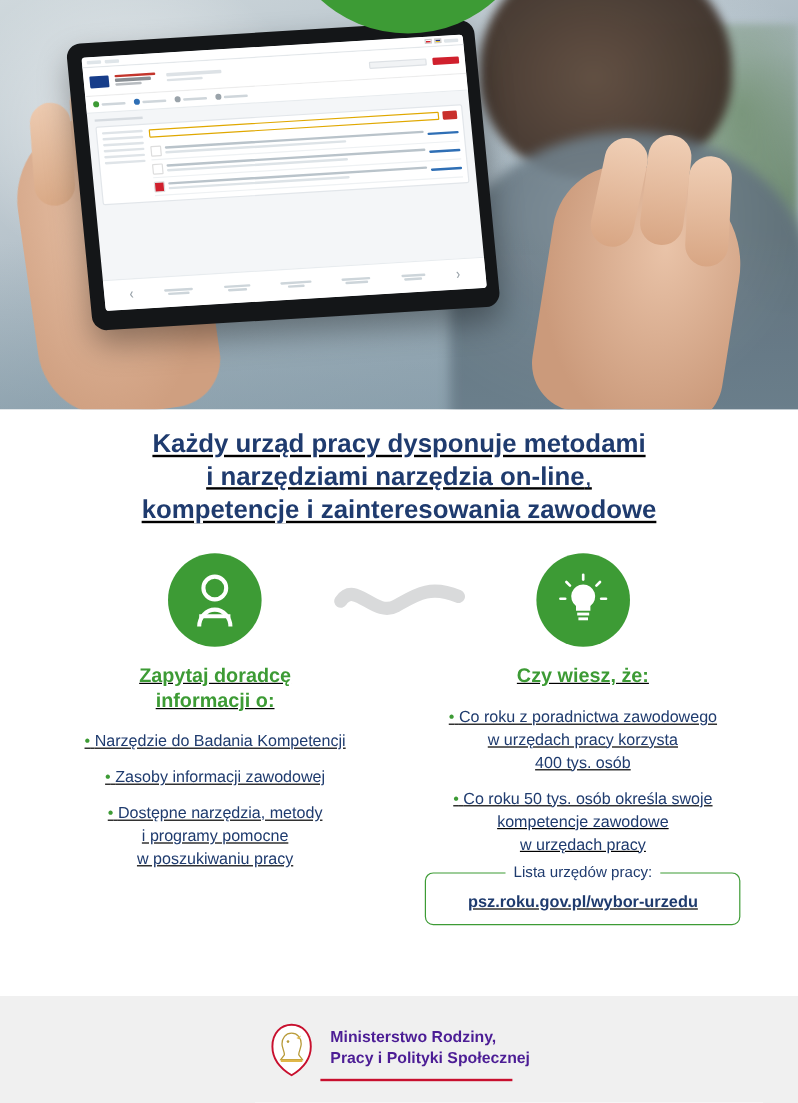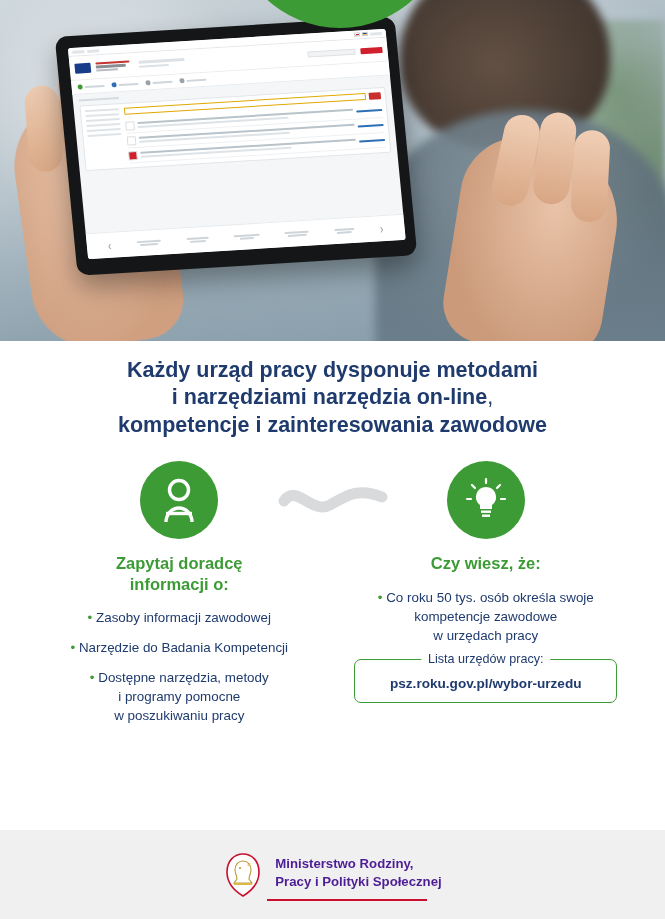--- a/index.html
+++ b/index.html
@@ -6,20 +6,21 @@
   html, body {
     width: 665px; height: 919px;
     font-family: "Liberation Sans", sans-serif;
     background: #ffffff;
     overflow: hidden;
   }
   .poster {
     position: relative;
     width: 665px; height: 919px;
     background: #ffffff;
+    text-decoration: underline;
   }
 
   
   .photo {
     position: relative;
     width: 665px; height: 341px;
     overflow: hidden;
     background: linear-gradient(160deg, #cfd8dc 0%, #b8c4cc 35%, #9fb0ba 60%, #8fa3b0 100%);
   }
   
@@ -441,25 +442,25 @@
           <line x1="7" y1="36.5" x2="33" y2="36.5" stroke="#ffffff" stroke-width="3.4"></line>
         </svg>
       </div>
       <div class="col-title">
         <div>Zapytaj doradcę</div>
         <div>informacji o:</div>
       </div>
       <div class="bullets">
         <div class="item">
           <span class="dot">•</span>
-          <span style="white-space:pre-line">Zasoby informacji zawodowej</span>
+          <span style="white-space:pre-line">Narzędzie do Badania Kompetencji</span>
         </div>
         <div class="item">
           <span class="dot">•</span>
-          <span style="white-space:pre-line">Narzędzie do Badania Kompetencji</span>
+          <span style="white-space:pre-line">Zasoby informacji zawodowej</span>
         </div>
         <div class="item">
           <span class="dot">•</span>
           <span style="white-space:pre-line">Dostępne narzędzia, metody
 i programy pomocne
 w poszukiwaniu pracy</span>
         </div>
       </div>
     </div>
 
@@ -477,20 +478,26 @@
             <line x1="41" y1="22" x2="37" y2="22"></line>
           </g>
         </svg>
       </div>
       <div class="col-title">
         <div>Czy wiesz, że:</div>
       </div>
       <div class="bullets">
         <div class="item">
           <span class="dot">•</span>
+          <span style="white-space:pre-line">Co roku z poradnictwa zawodowego
+w urzędach pracy korzysta
+400 tys. osób</span>
+        </div>
+        <div class="item">
+          <span class="dot">•</span>
           <span style="white-space:pre-line">Co roku 50 tys. osób określa swoje
 kompetencje zawodowe
 w urzędach pracy</span>
         </div>
       </div>
 
       <div class="link-box">
         <div class="cap">Lista urzędów pracy:</div>
         <div class="url">psz.roku.gov.pl/wybor-urzedu</div>
       </div>

